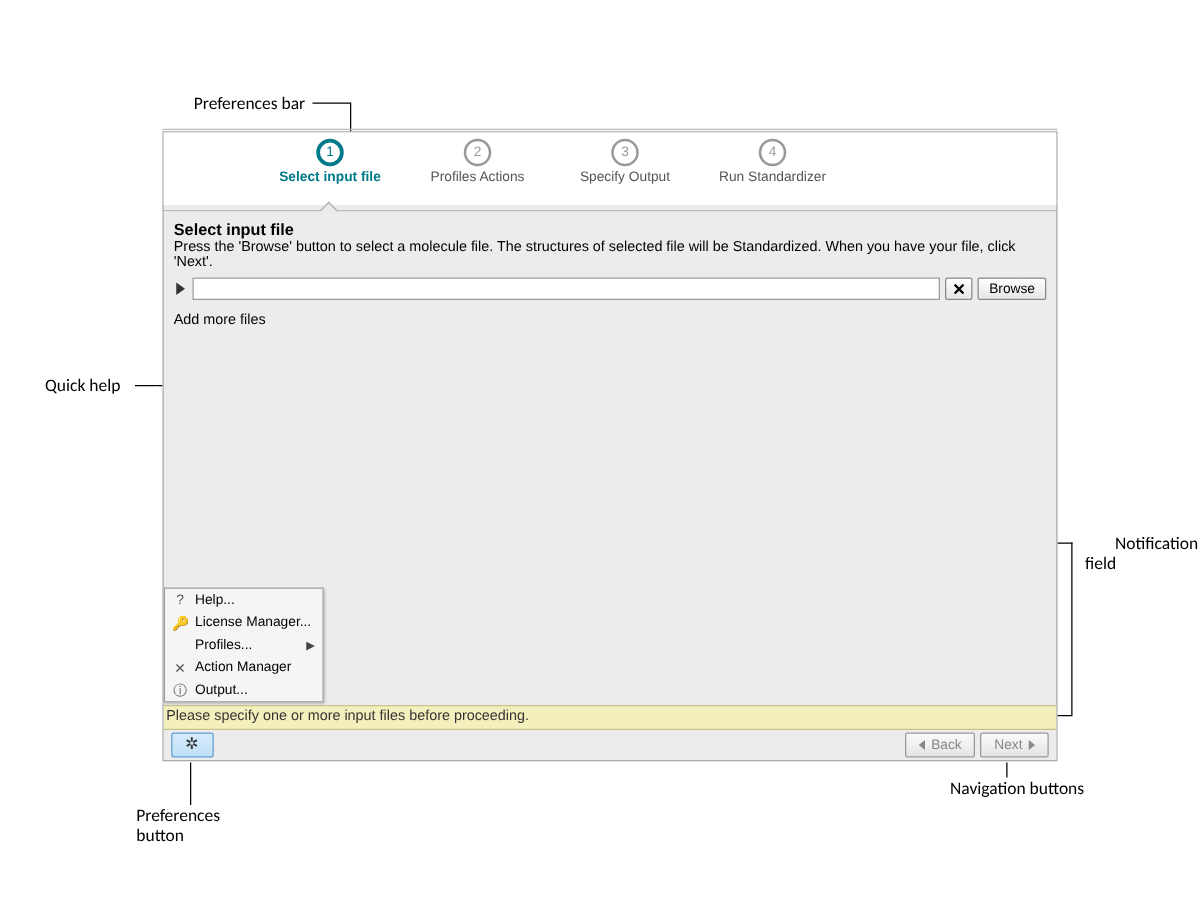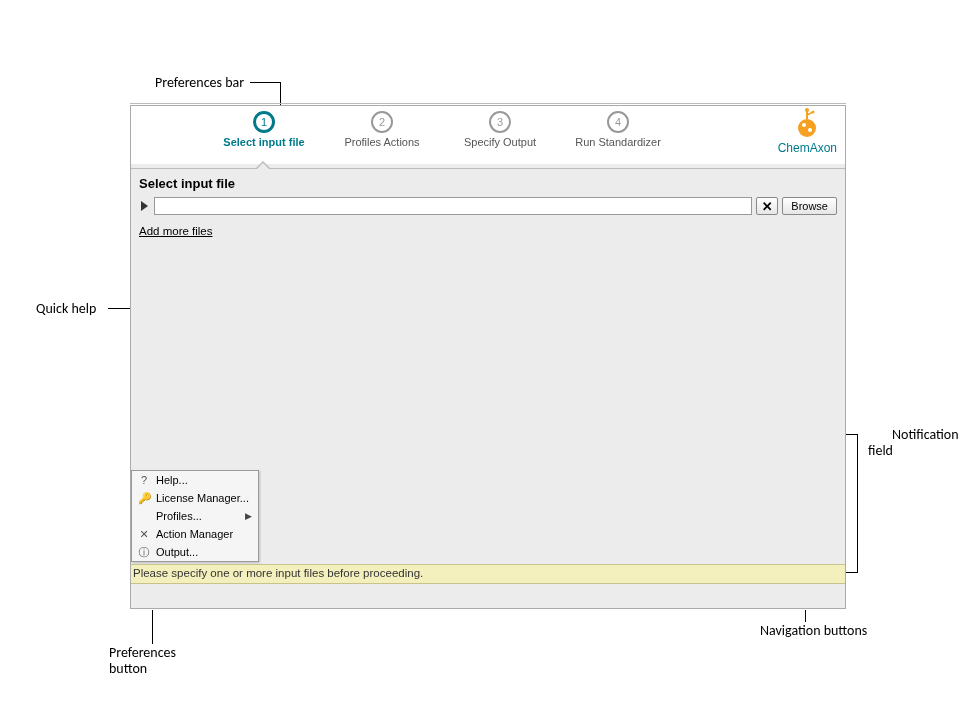--- a/index.html
+++ b/index.html
@@ -169,21 +169,20 @@
     border: 1px solid #888;
     border-radius: 2px;
     background: linear-gradient(#fff,#e6e6e6);
     font-size: 11px;
     display: flex;
     align-items: center;
     cursor: pointer;
   }
   .add-more {
     margin-top: 10px;
-    text-decoration: underline;
     font-size: 11.5px;
     cursor: pointer;
     display: inline-block;
   }
   .notif {
     position: absolute;
     left: 0; right: 0;
     bottom: 24px;
     height: 20px;
     background: #f4f0bd;
@@ -319,41 +318,28 @@
       </div>
       <div class="step">
         <div class="step-circle">3</div>
         <div class="step-label">Specify Output</div>
       </div>
       <div class="step">
         <div class="step-circle">4</div>
         <div class="step-label">Run Standardizer</div>
       </div>
     </div>
-    <div class="logo">
-      <div class="logo-icon">
-        <svg width="28" height="32" viewBox="0 0 28 32">
-          <circle cx="14" cy="20" r="9" fill="#f5a020"></circle>
-          <circle cx="11" cy="17" r="2" fill="#fff"></circle>
-          <circle cx="17" cy="22" r="2" fill="#fff"></circle>
-          <line x1="14" y1="11" x2="14" y2="2" stroke="#f5a020" stroke-width="2"></line>
-          <circle cx="14" cy="2" r="2" fill="#f5a020"></circle>
-          <line x1="14" y1="7" x2="20" y2="4" stroke="#f5a020" stroke-width="1.5"></line>
-          <circle cx="20" cy="4" r="1.5" fill="#f5a020"></circle>
-        </svg>
-      </div>
-      <div class="logo-name">ChemAxon</div>
-    </div>
   </div>
   <div class="pointer-up"></div>
   <div class="pointer-up-inner"></div>
   <div class="hr"></div>
 
   <div class="content">
     <div class="heading">Select input file</div>
+    <div class="instr">Press the 'Browse' button to select a molecule file. The structures of selected file will be Standardized. When you have your file, click 'Next'.</div>
     <div class="file-row">
       <div class="tri"></div>
       <div class="file-input"></div>
       <div class="icon-btn">
         <span>✕</span>
       </div>
       <div class="btn">
         <span>Browse</span>
       </div>
     </div>
@@ -381,14 +367,28 @@
     <div class="popup-item">
       <span class="pi-icon">ⓘ</span>
       <span>Output...</span>
     </div>
   </div>
 
   <div class="notif">
     <span>Please specify one or more input files before proceeding.</span>
   </div>
 
+  <div class="footer">
+    <div class="pref-btn">
+      <div class="gear"></div>
+    </div>
+    <div class="spacer"></div>
+    <div class="nav-btn">
+      <span class="arrow-left"></span>
+      <span>Back</span>
+    </div>
+    <div class="nav-btn">
+      <span>Next</span>
+      <span class="arrow-right"></span>
+    </div>
+  </div>
 
 </div>
 
 </body></html>

